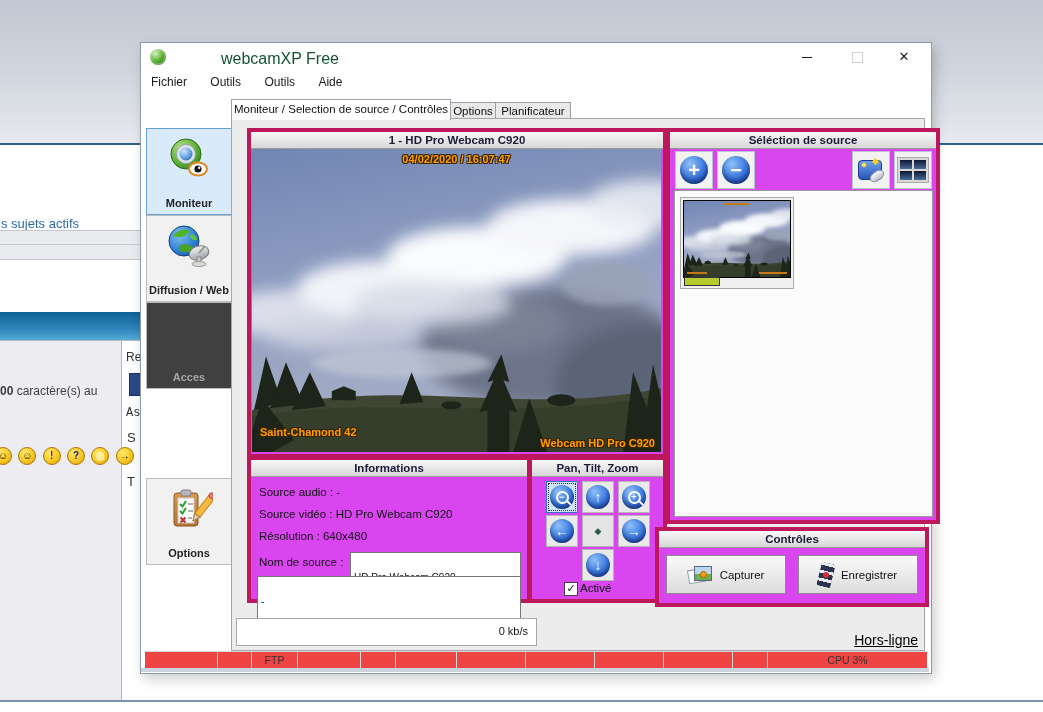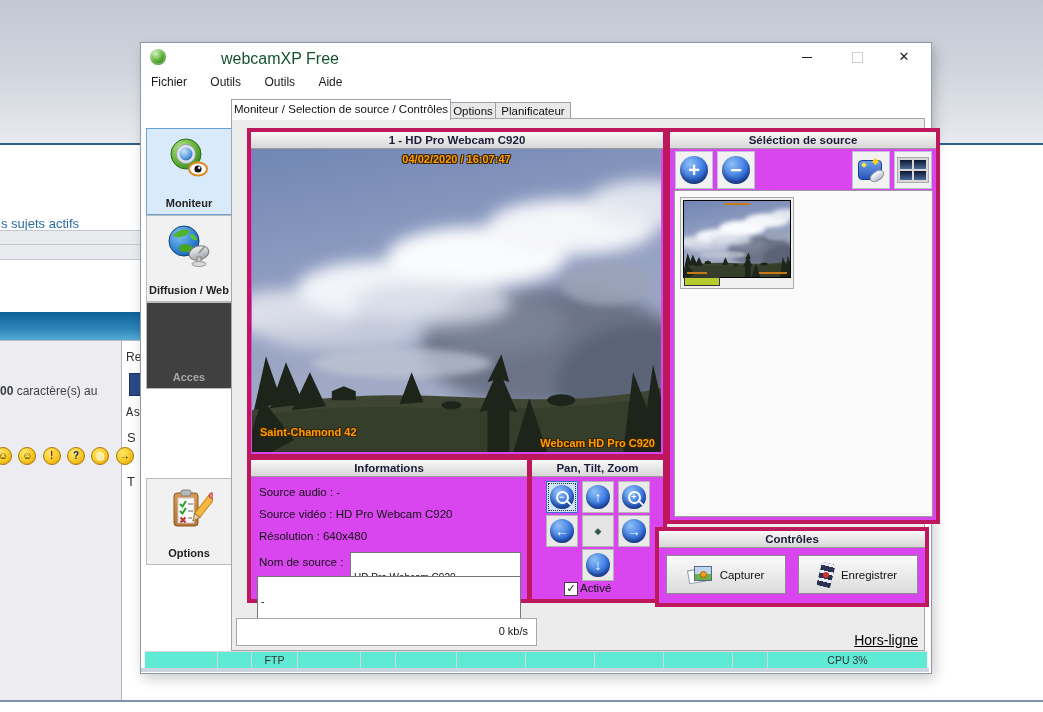--- a/index.html
+++ b/index.html
@@ -109,21 +109,21 @@
     background:linear-gradient(#bcd6f0 55%,#6fae4a 55%);}
   .ico-photo .dot{position:absolute;left:12px;top:6px;width:5px;height:5px;border-radius:50%;background:#f0a020;border:1px solid #b06000;}
   .ico-film{position:relative;width:14px;height:24px;background:#2a3250;transform:rotate(14deg);border-radius:2px;
     background-image:repeating-linear-gradient(180deg,#e8ecf4 0 3px,#2a3250 3px 8px);}
   .ico-film .red{position:absolute;left:4px;top:9px;width:6px;height:6px;border-radius:50%;background:#d03030;}
 
   .kbps{position:absolute;background:#fff;border:1px solid #a8a8a8;text-align:right;font-size:11px;color:#111;
     line-height:24px;padding-right:8px;}
   .offline{position:absolute;font-size:14px;color:#000;text-decoration:underline;}
 
-  .statusbar{left:4px;top:608px;width:782px;height:17px;background:#5eead4;border-top:1px solid #d9d9d9;display:flex;align-items:center;}
+  .statusbar{left:4px;top:608px;width:782px;height:17px;background:#ef4444;border-top:1px solid #d9d9d9;display:flex;align-items:center;}
   .sb-cell{height:100%;border-right:1px solid #d7d7d7;font-size:10.5px;color:#333;text-align:center;line-height:17px;overflow:hidden;}
   .win-bottom{left:0;top:625px;width:788px;height:4px;background:#ccd5df;}
 </style>
 </head>
 <body>
 
 <div class="screen">
 
   <svg width="0" height="0" style="position:absolute" aria-hidden="true">
     <defs>

